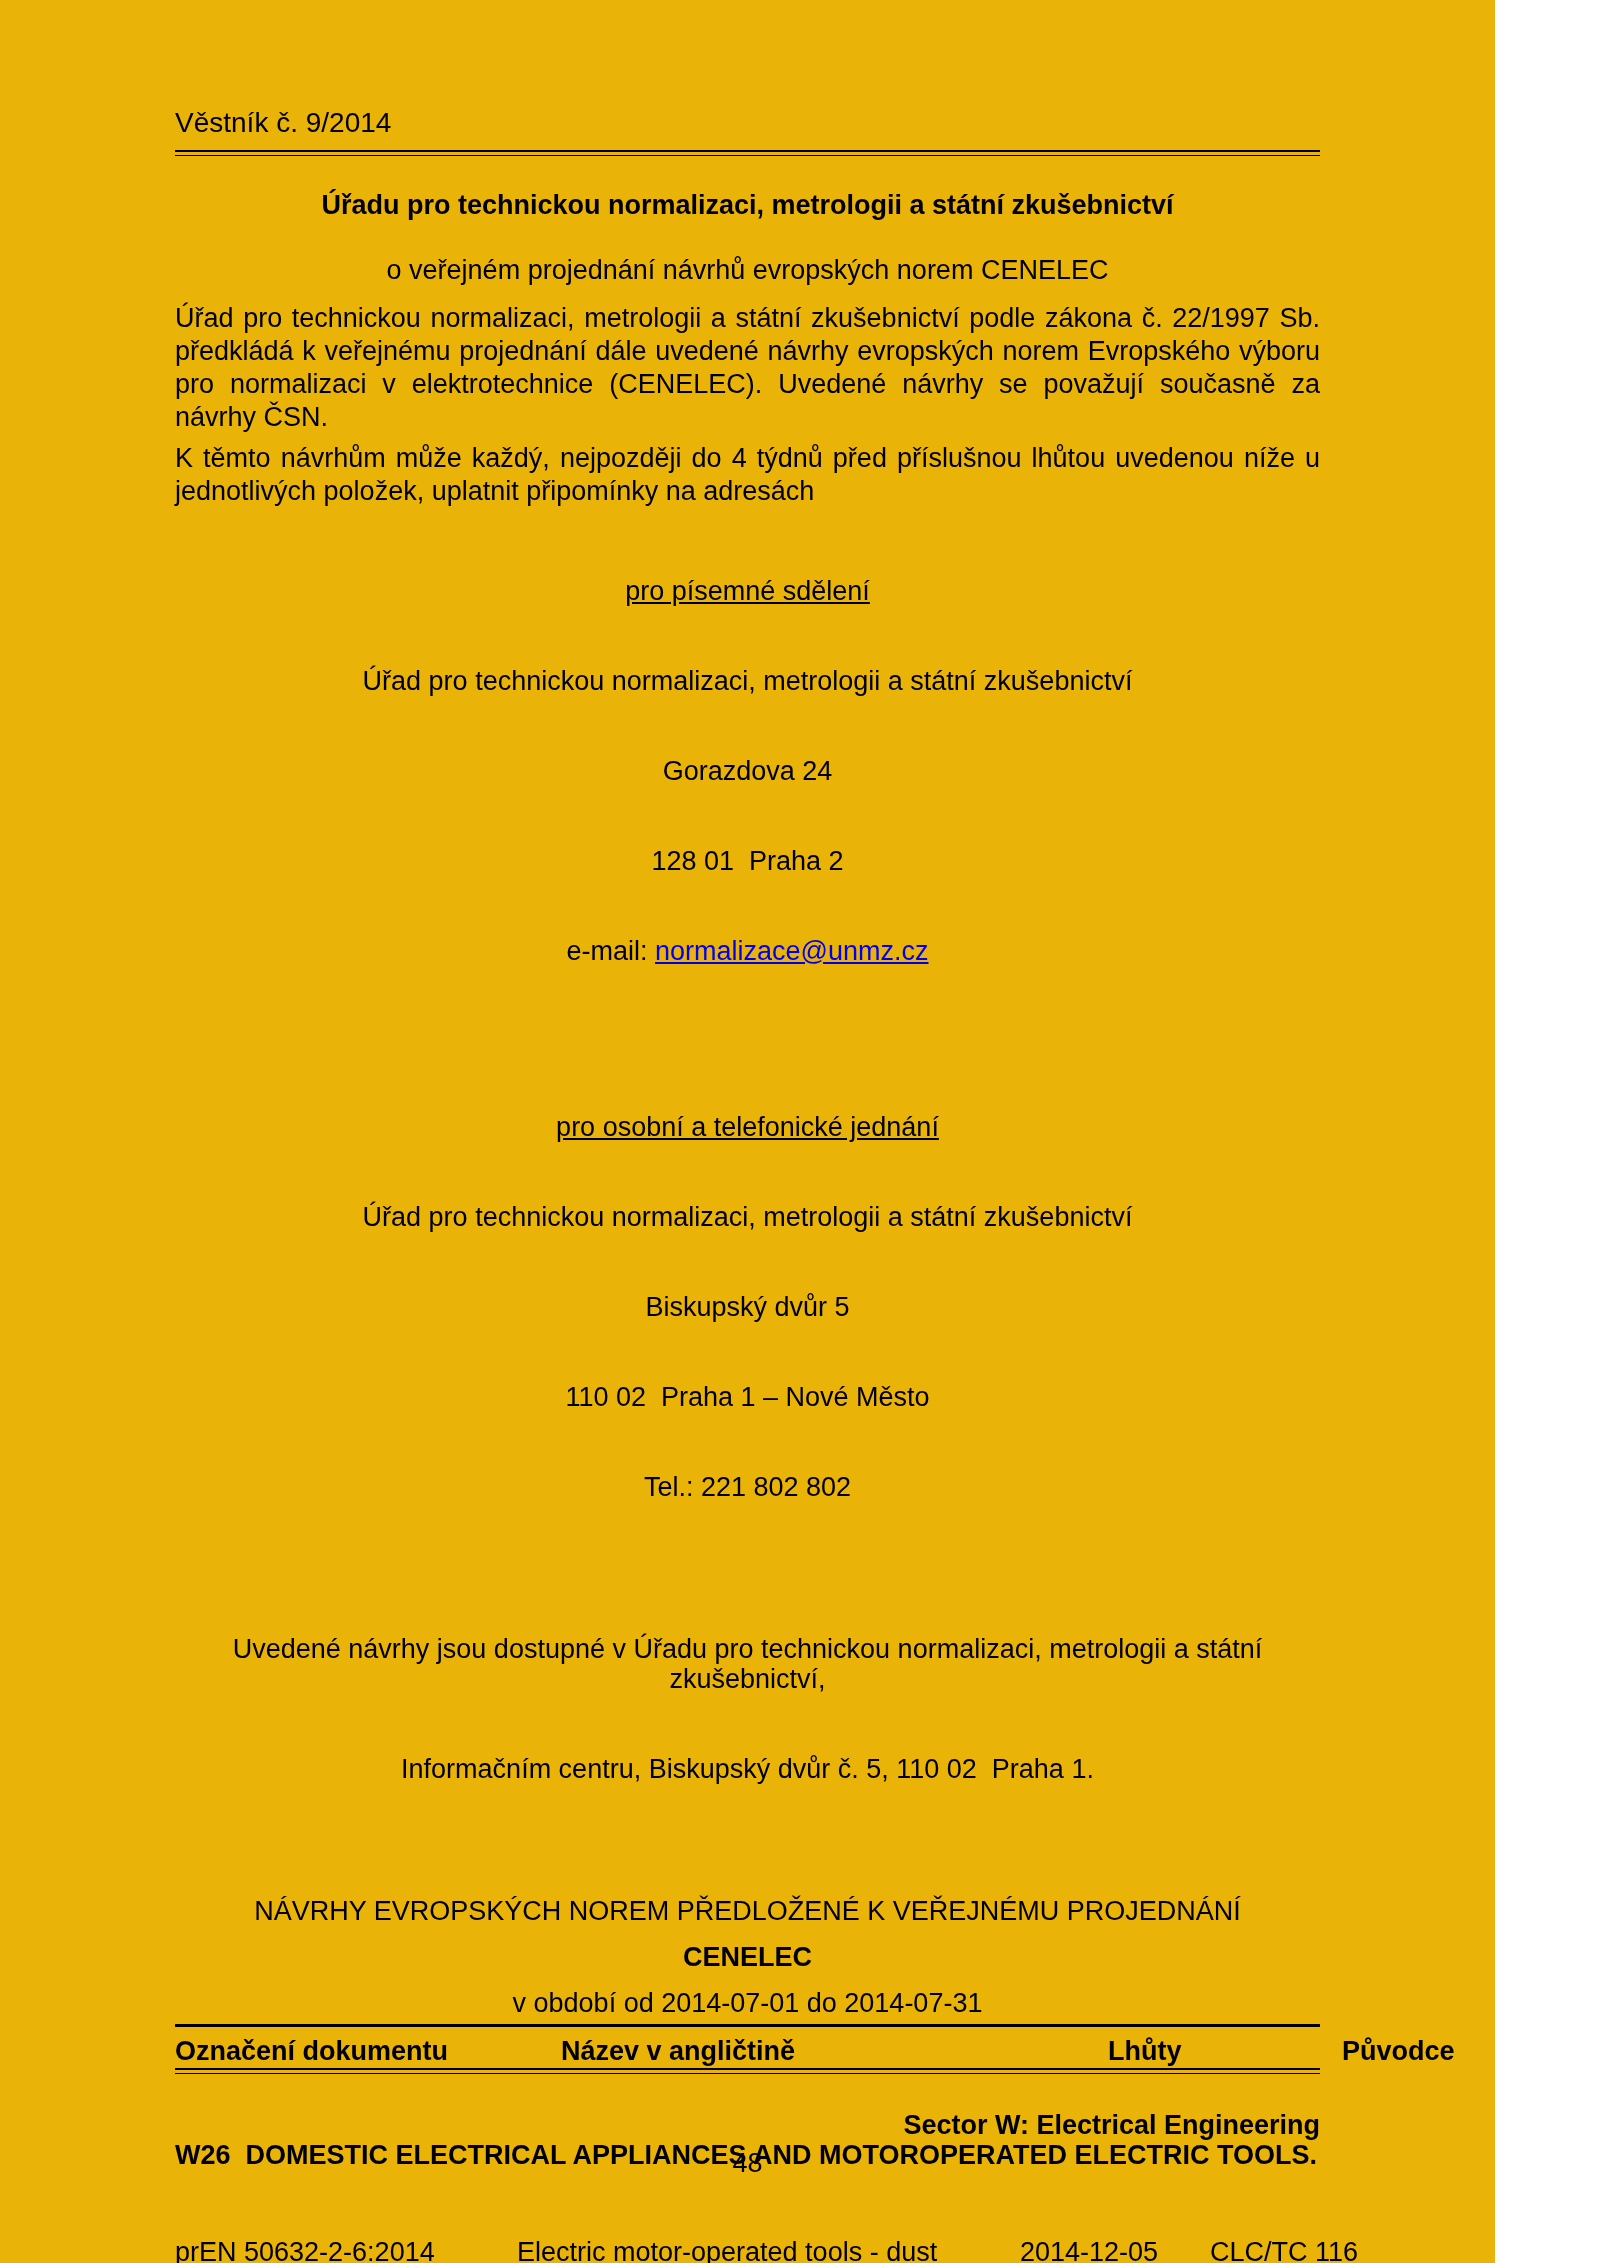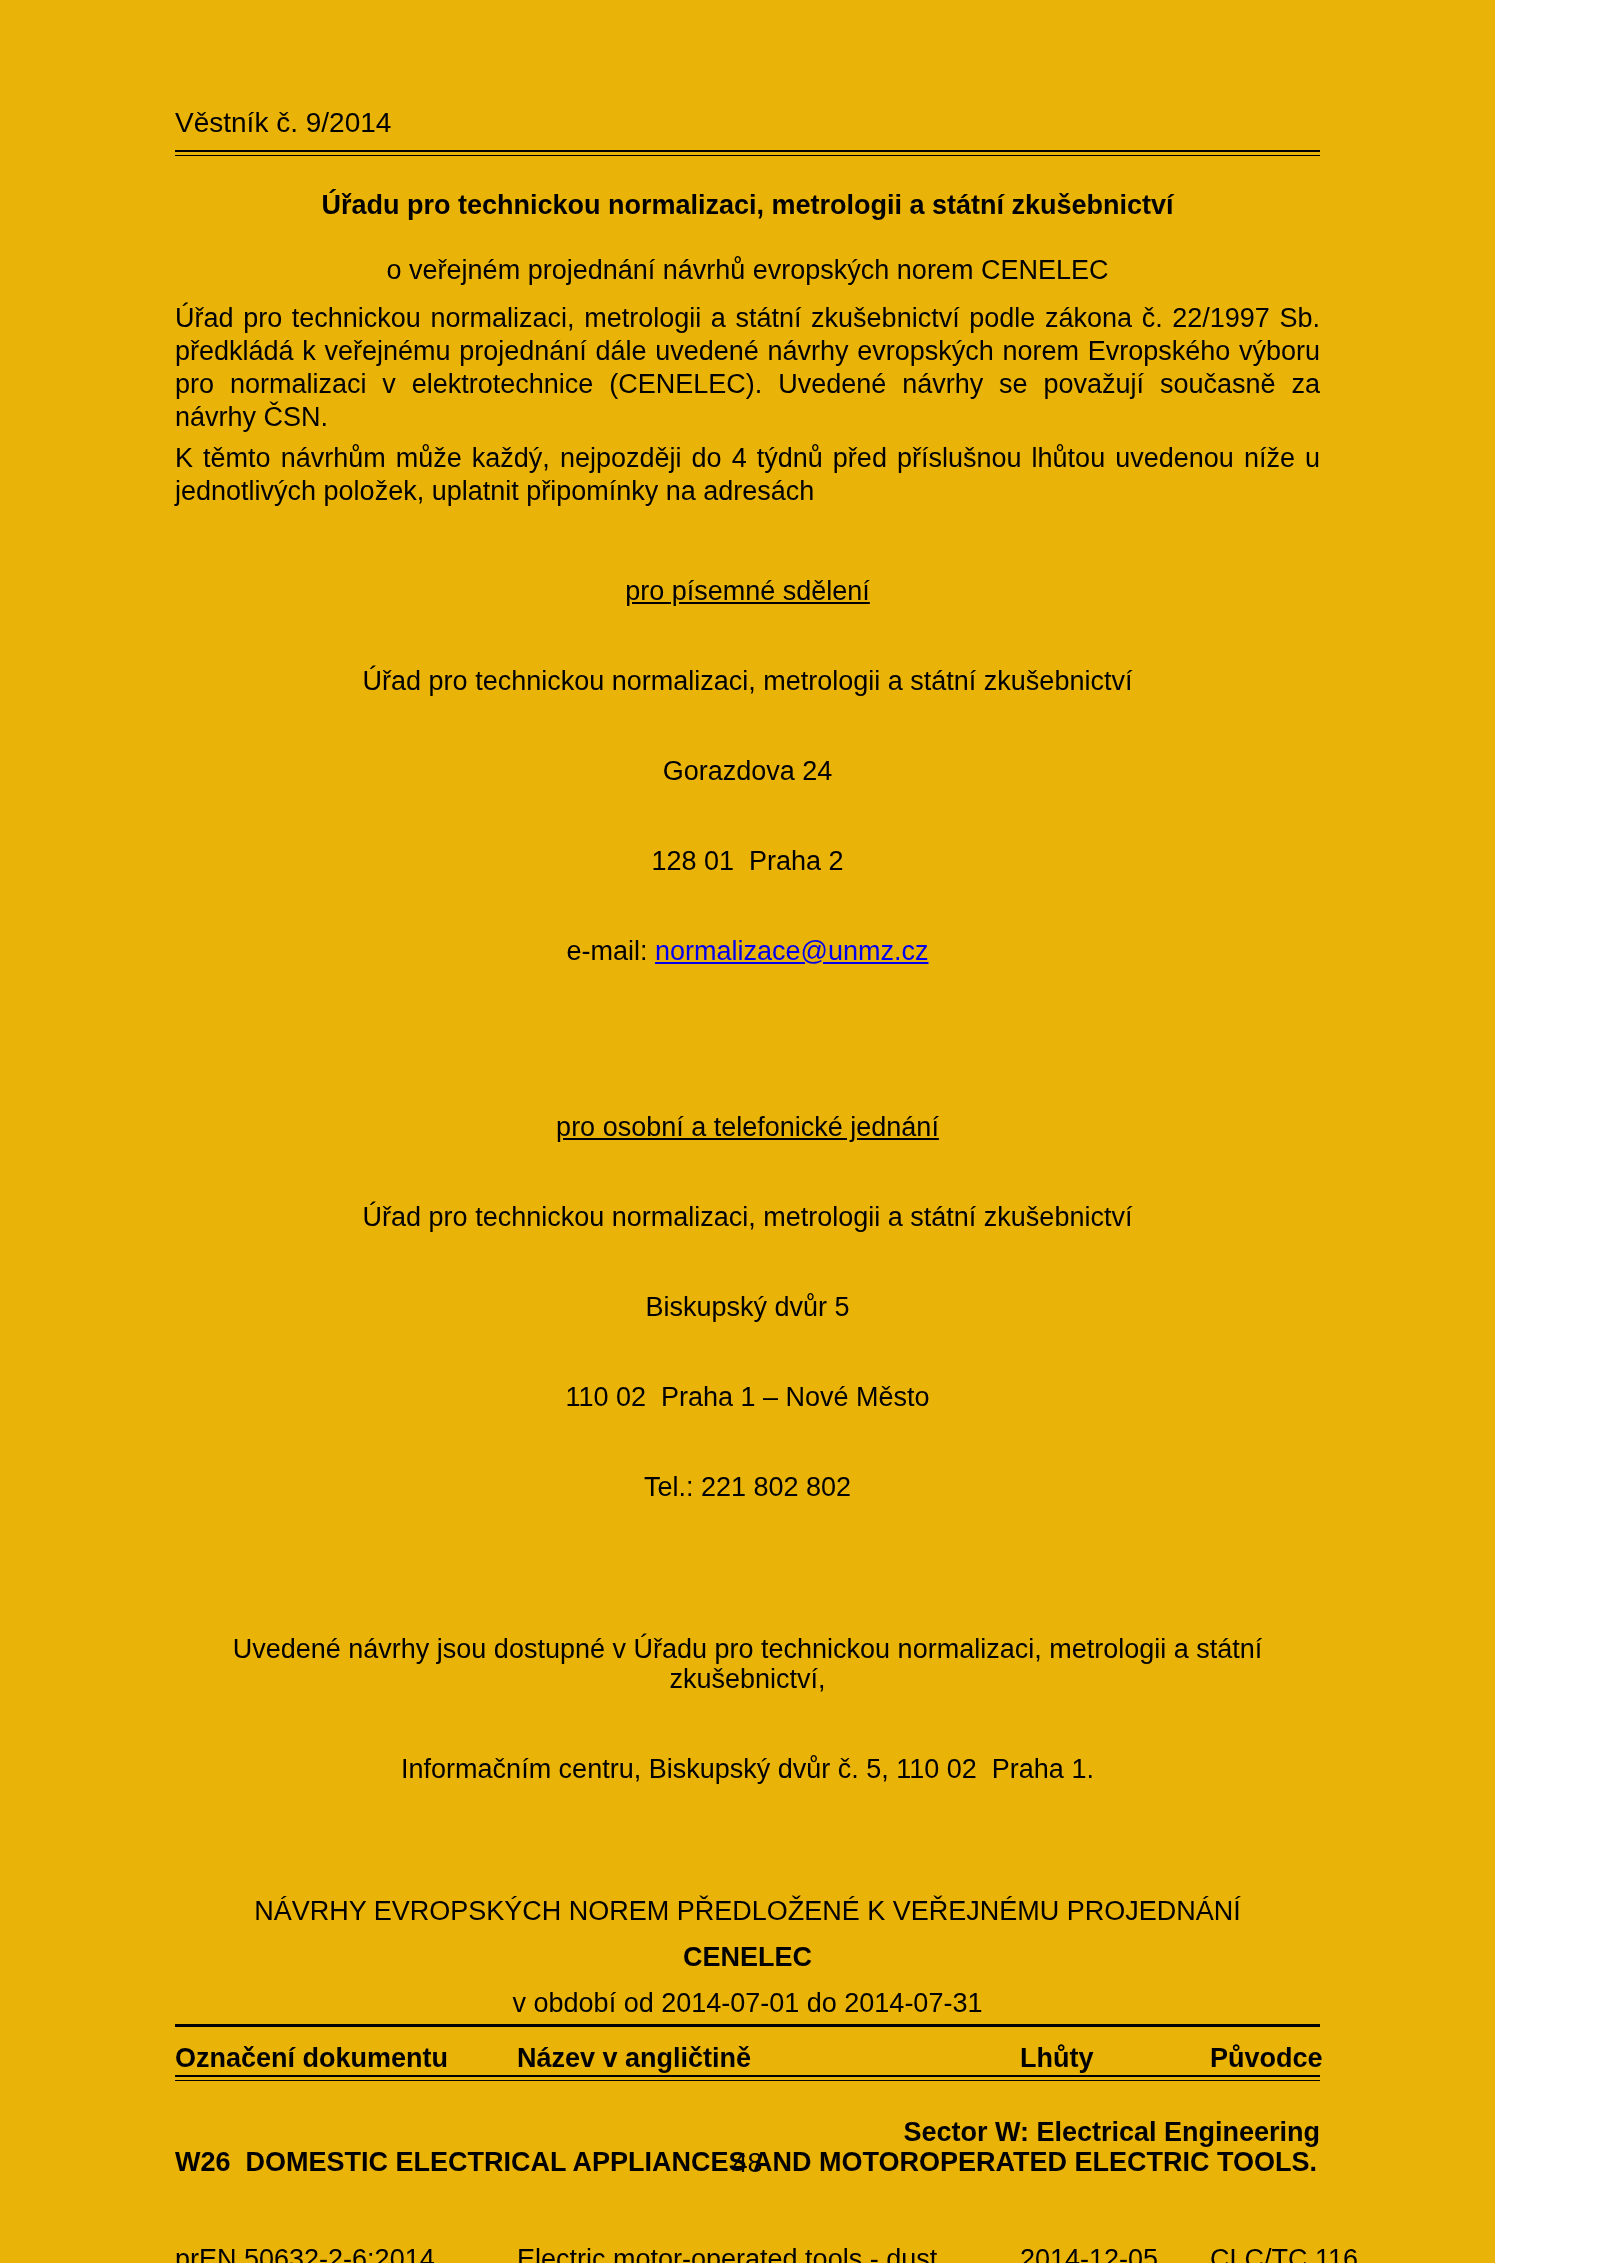--- a/index.html
+++ b/index.html
@@ -52,23 +52,24 @@
   .section-period { margin-top: 16px; line-height: 30px; }
 
   .tgrid {
     display: grid;
     grid-template-columns: 342px 503px 190px 215px;
     column-gap: 0;
   }
   .thead {
     margin-top: 6px;
     border-top: 3px solid #000;
-    padding-top: 17px;
+    padding-top: 10px;
     padding-bottom: 3px;
     line-height: 28px;
+    gap: 44px;
   }
   .thead-rule {
     margin-top: 0;
     height: 3px;
     border-top: 2px solid #000;
     border-bottom: 1px solid #000;
   }
 
   .sector { margin-top: 36px; line-height: 30px; text-align: right; }
   .group  { line-height: 30px; }

